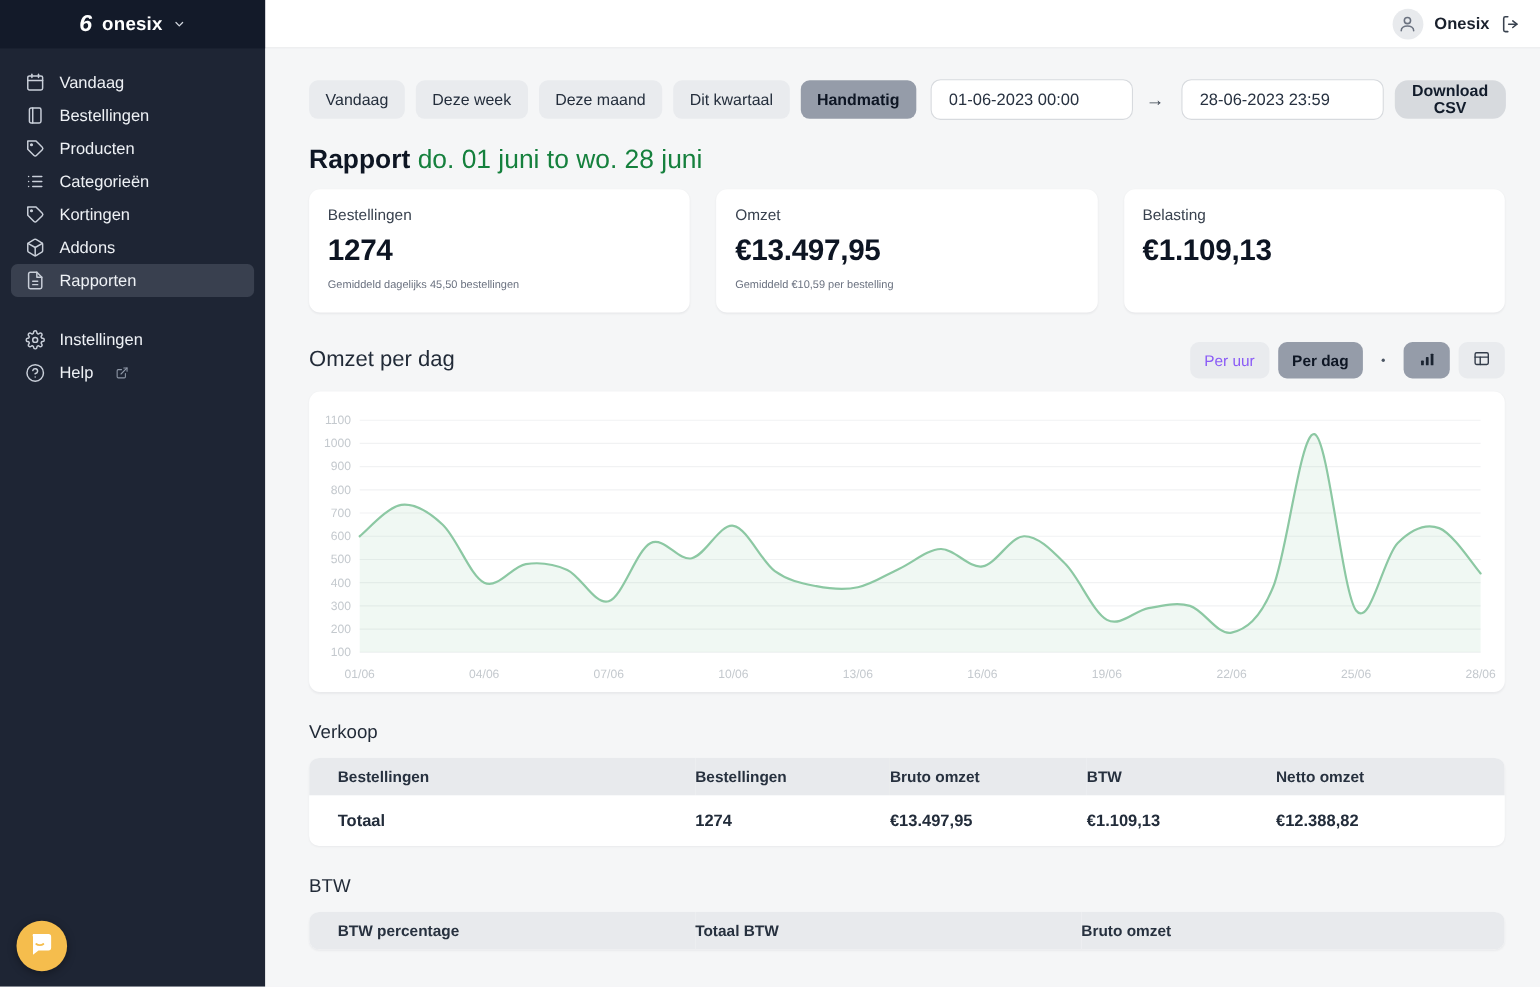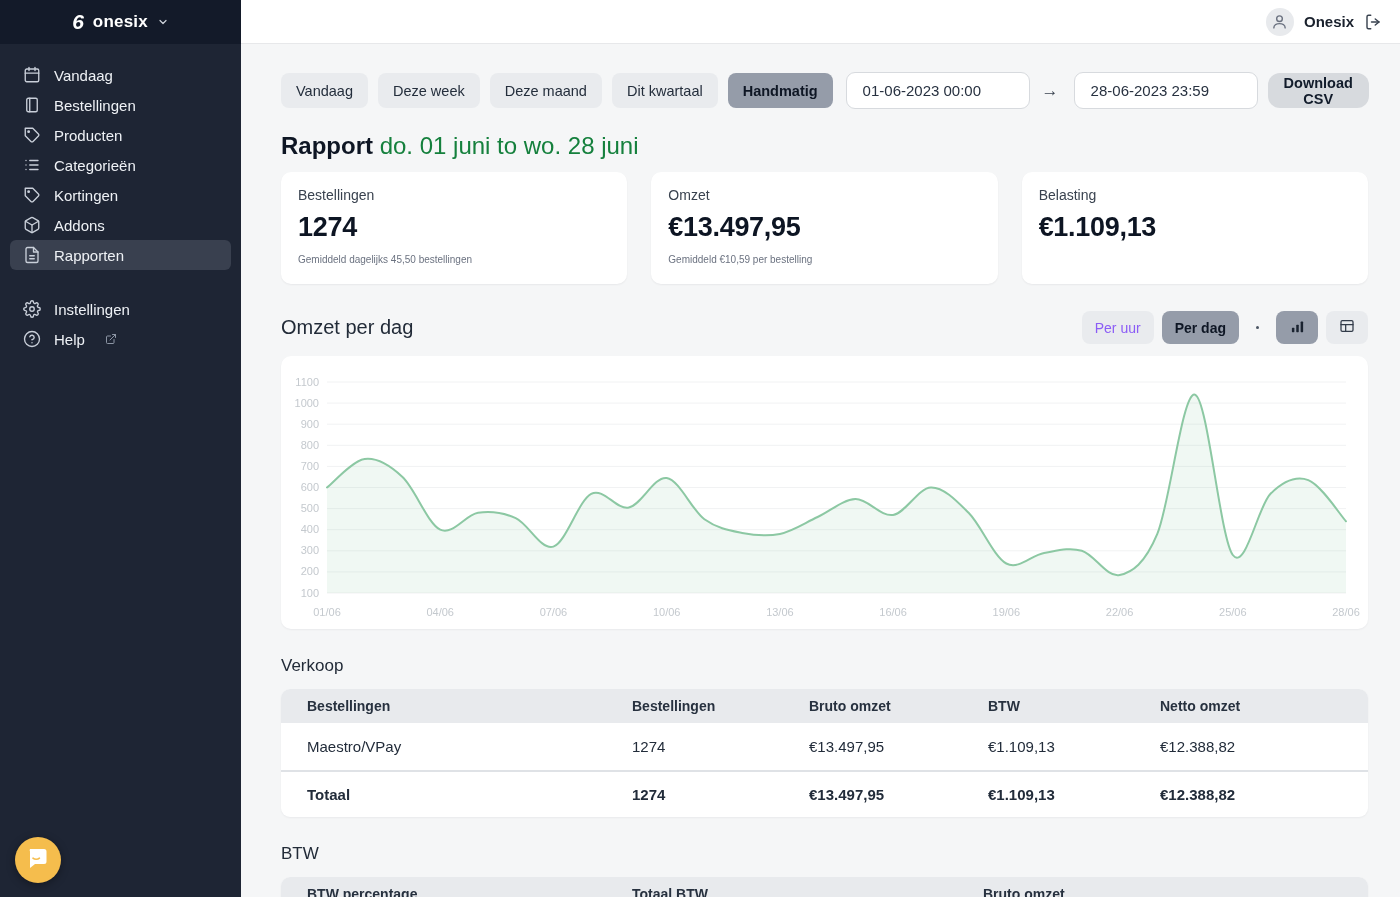--- a/index.html
+++ b/index.html
@@ -351,27 +351,20 @@
           <thead>
             <tr>
               <th>Bestellingen</th>
               <th>Bestellingen</th>
               <th>Bruto omzet</th>
               <th>BTW</th>
               <th>Netto omzet</th>
             </tr>
           </thead>
           <tbody>
-            <tr class="row-data">
-              <td>Maestro/VPay</td>
-              <td>1274</td>
-              <td>€13.497,95</td>
-              <td>€1.109,13</td>
-              <td>€12.388,82</td>
-            </tr>
             <tr class="row-total">
               <td>Totaal</td>
               <td>1274</td>
               <td>€13.497,95</td>
               <td>€1.109,13</td>
               <td>€12.388,82</td>
             </tr>
           </tbody>
         </table>
       </div>

